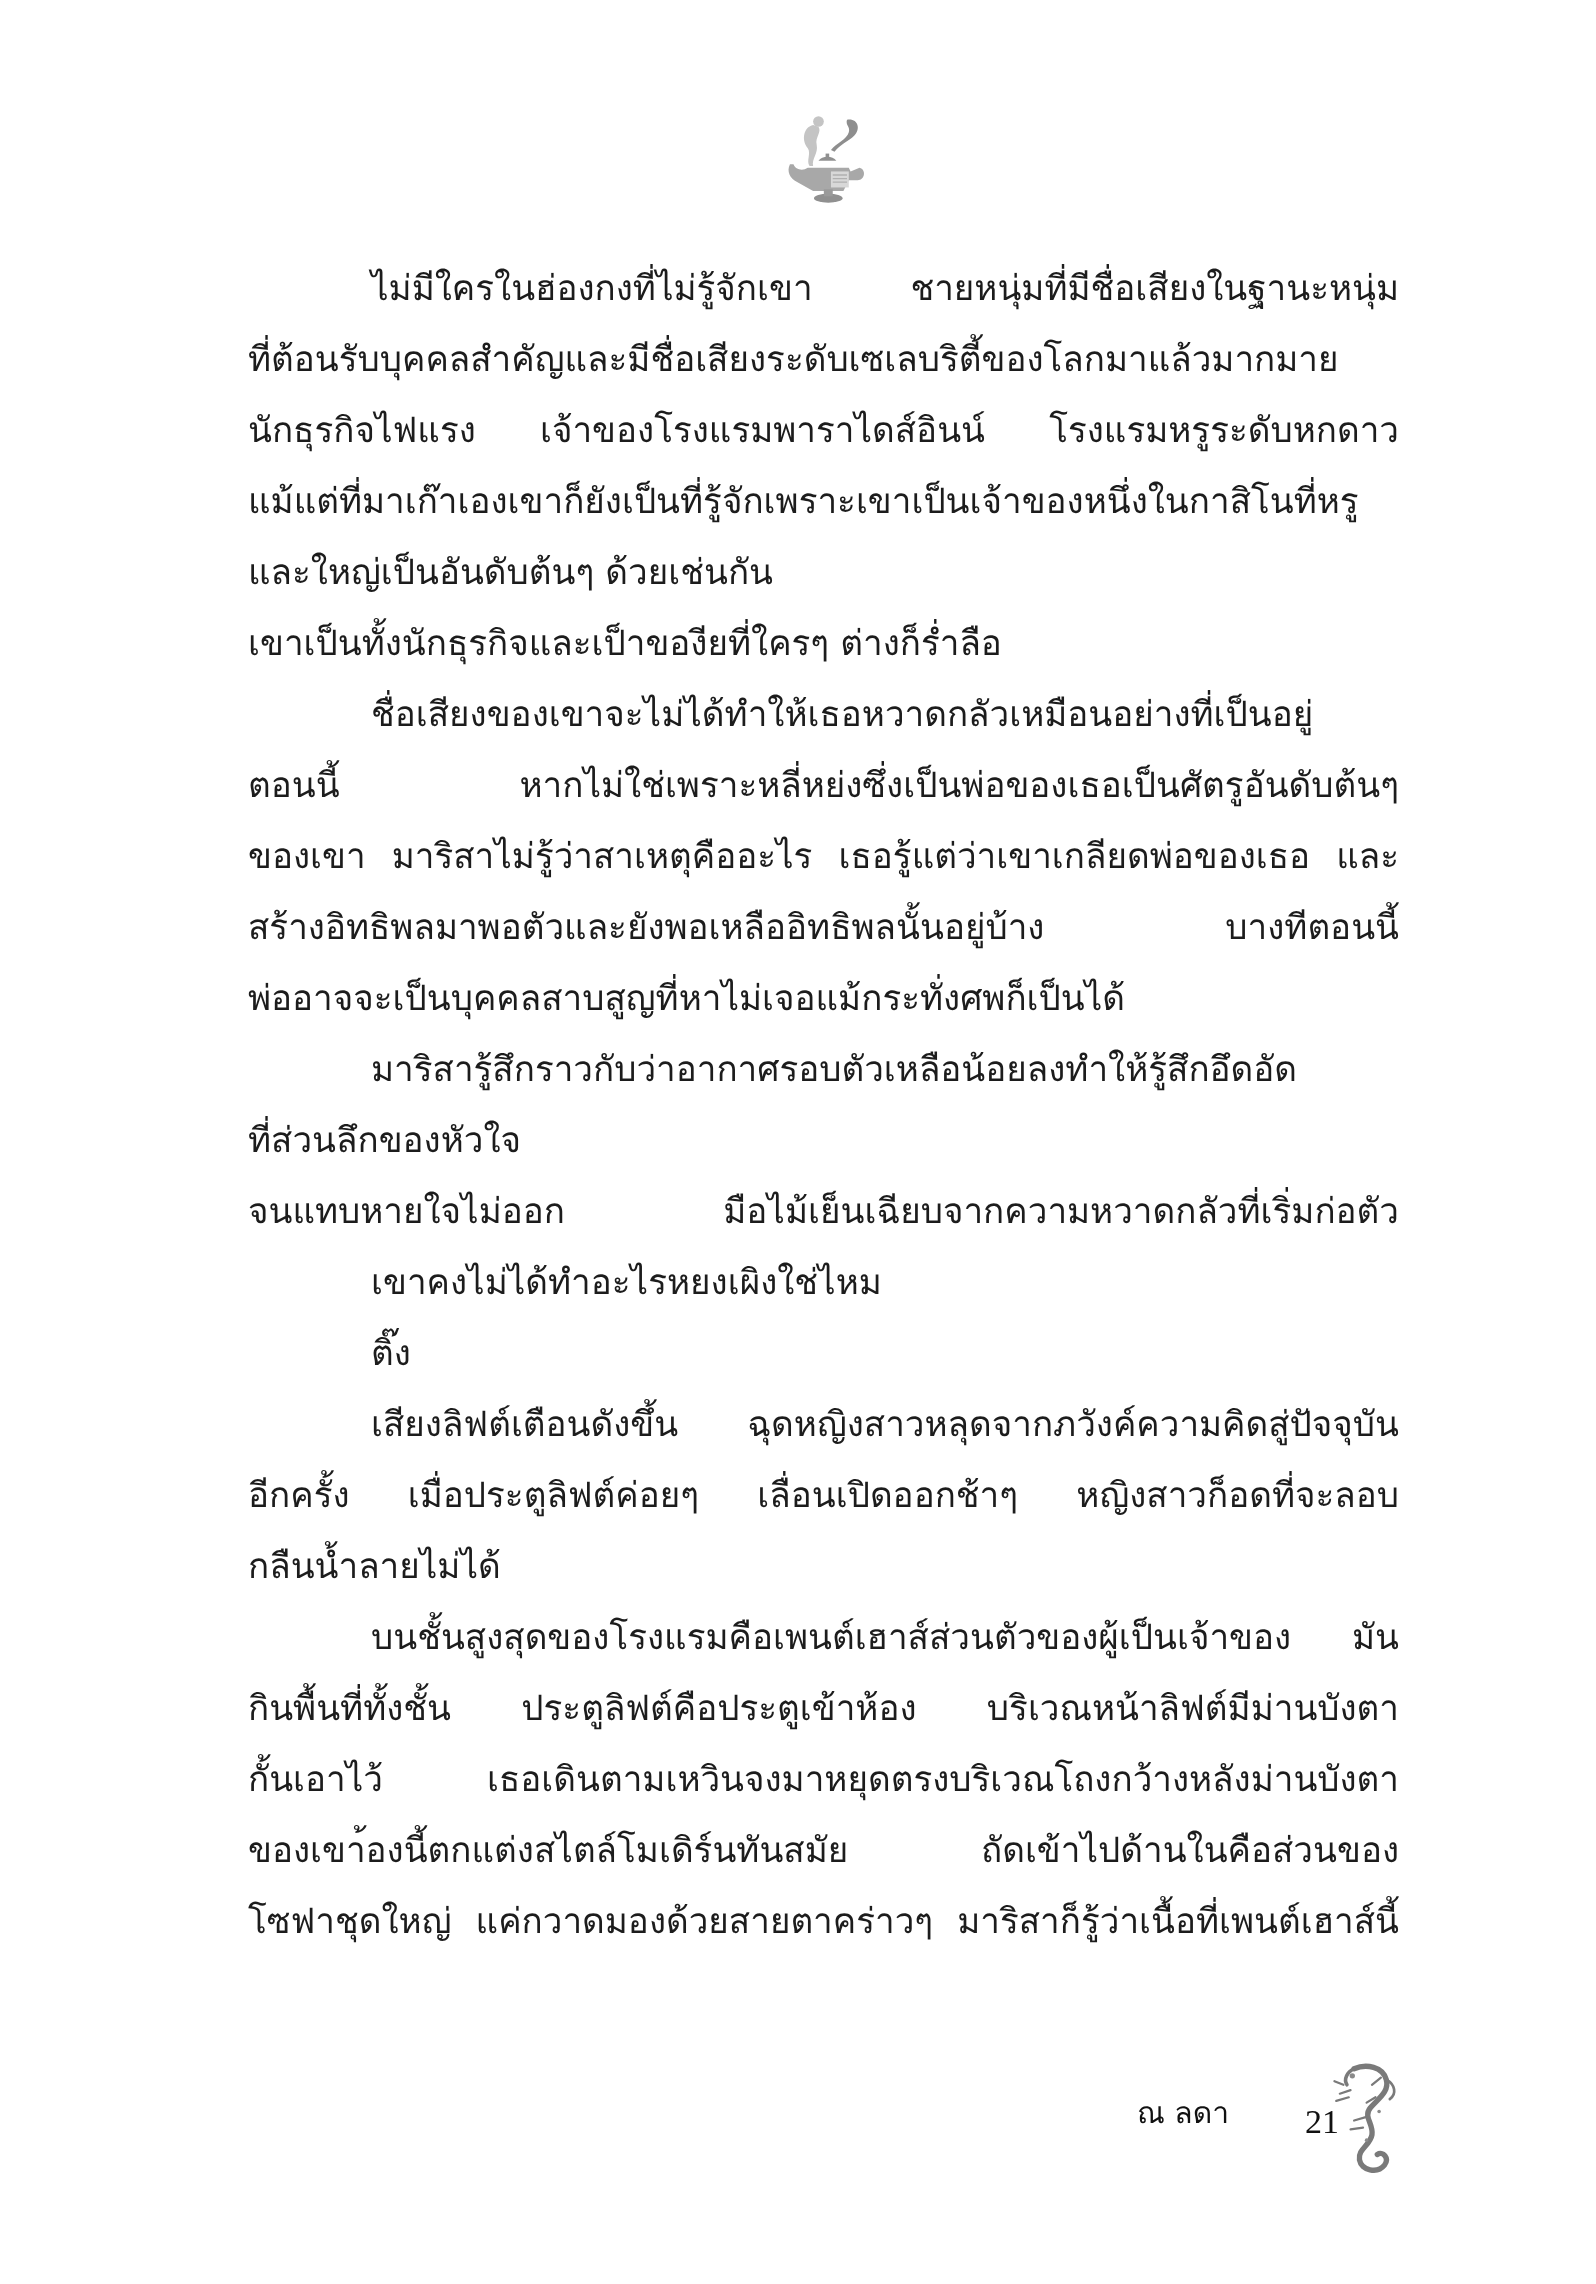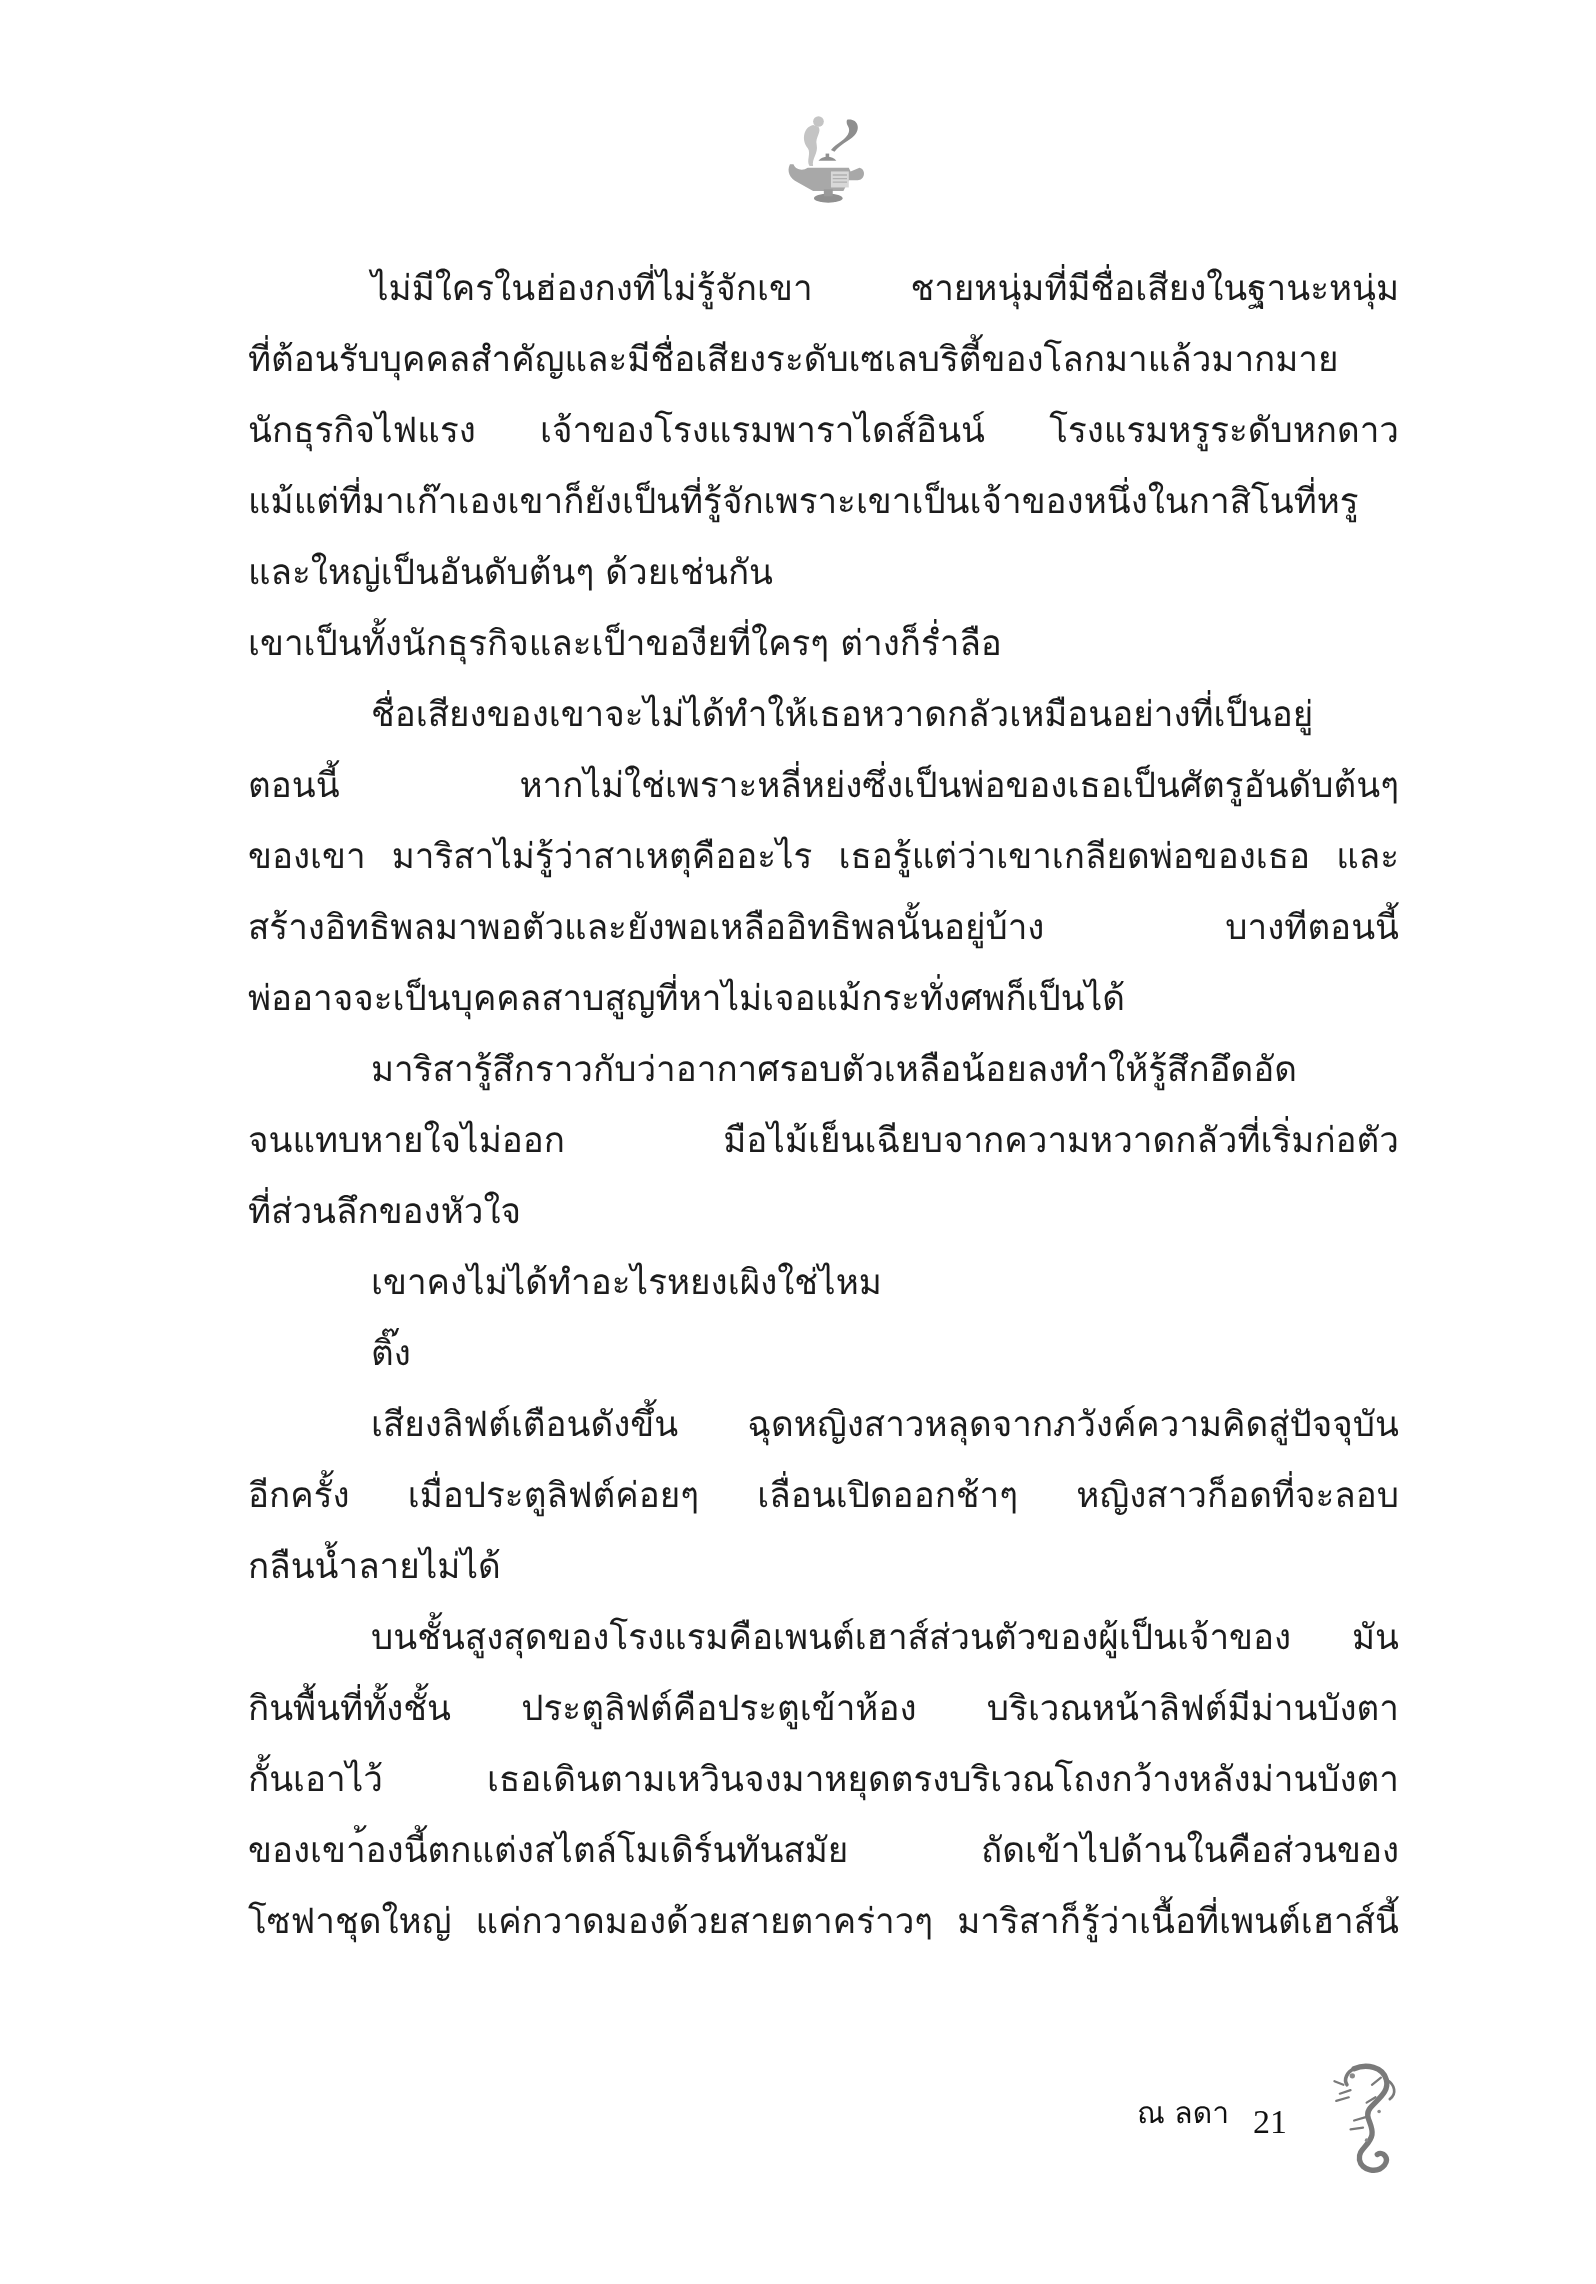--- a/index.html
+++ b/index.html
@@ -53,21 +53,21 @@
     .line.last {
       text-align-last: left;
     }
     .footer {
       position: absolute;
       left: 1137px;
       top: 2085px;
       height: 54px;
       display: flex;
       align-items: center;
-      gap: 24px;
+      gap: 76px;
       font-family: "DejaVu Sans", "Liberation Sans", sans-serif;
       font-size: 30px;
       color: #111;
     }
     .footer .page-number {
       font-family: "Liberation Serif", "DejaVu Serif", serif;
       font-size: 34px;
       margin-top: 20px;
     }
     .ornament-dragon {
@@ -110,22 +110,22 @@
 
     <span class="line last">เขาเป็นทั้งนักธุรกิจและเป็าของียที่ใครๆ ต่างก็ร่ำลือ</span>
 
     <span class="line indent">ชื่อเสียงของเขาจะไม่ได้ทำให้เธอหวาดกลัวเหมือนอย่างที่เป็นอยู่</span>
     <span class="line">ตอนนี้  หากไม่ใช่เพราะหลี่หย่งซึ่งเป็นพ่อของเธอเป็นศัตรูอันดับต้นๆ</span>
     <span class="line">ของเขา มาริสาไม่รู้ว่าสาเหตุคืออะไร เธอรู้แต่ว่าเขาเกลียดพ่อของเธอ และ</span>
     <span class="line">สร้างอิทธิพลมาพอตัวและยังพอเหลืออิทธิพลนั้นอยู่บ้าง  บางทีตอนนี้</span>
     <span class="line last">พ่ออาจจะเป็นบุคคลสาบสูญที่หาไม่เจอแม้กระทั่งศพก็เป็นได้</span>
 
     <span class="line indent">มาริสารู้สึกราวกับว่าอากาศรอบตัวเหลือน้อยลงทำให้รู้สึกอึดอัด</span>
+    <span class="line last">ที่ส่วนลึกของหัวใจ</span>
     <span class="line">จนแทบหายใจไม่ออก  มือไม้เย็นเฉียบจากความหวาดกลัวที่เริ่มก่อตัว</span>
-    <span class="line last">ที่ส่วนลึกของหัวใจ</span>
 
     <span class="line indent last">เขาคงไม่ได้ทำอะไรหยงเผิงใช่ไหม</span>
 
     <span class="line indent last">ติ๊ง</span>
 
     <span class="line indent"> เสียงลิฟต์เตือนดังขึ้น ฉุดหญิงสาวหลุดจากภวังค์ความคิดสู่ปัจจุบัน</span>
     <span class="line">อีกครั้ง  เมื่อประตูลิฟต์ค่อยๆ  เลื่อนเปิดออกช้าๆ  หญิงสาวก็อดที่จะลอบ</span>
     <span class="line last">กลืนน้ำลายไม่ได้</span>
 
     <span class="line indent">บนชั้นสูงสุดของโรงแรมคือเพนต์เฮาส์ส่วนตัวของผู้เป็นเจ้าของ มัน</span>

